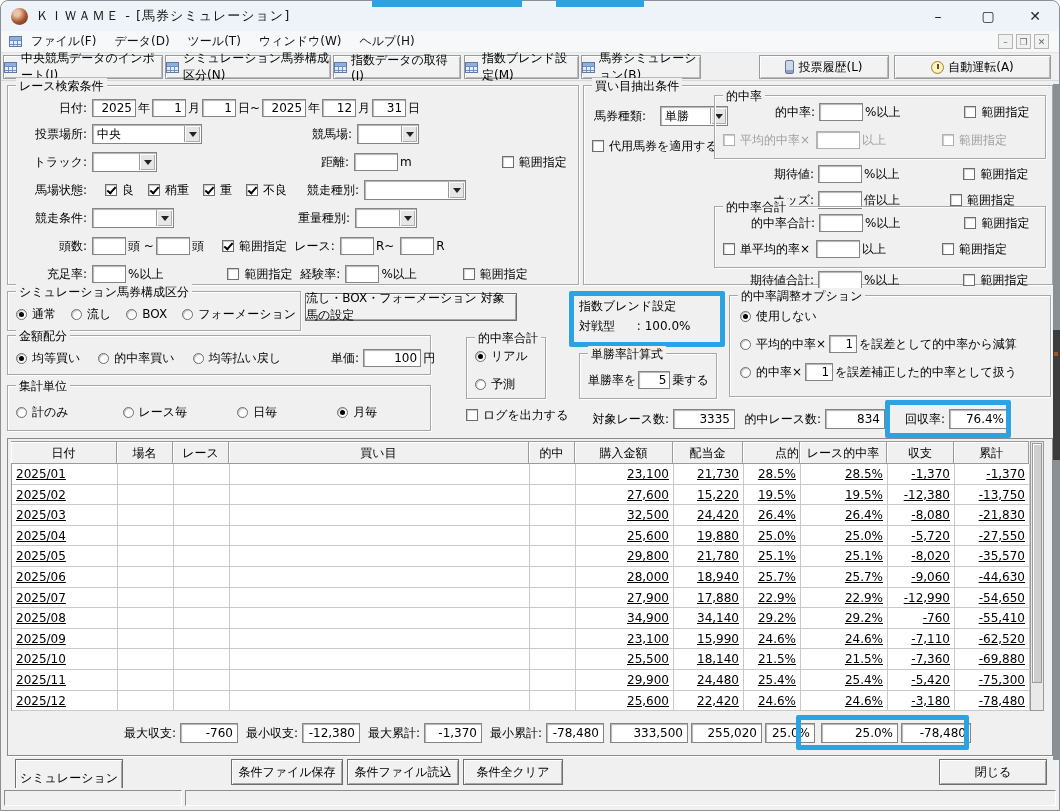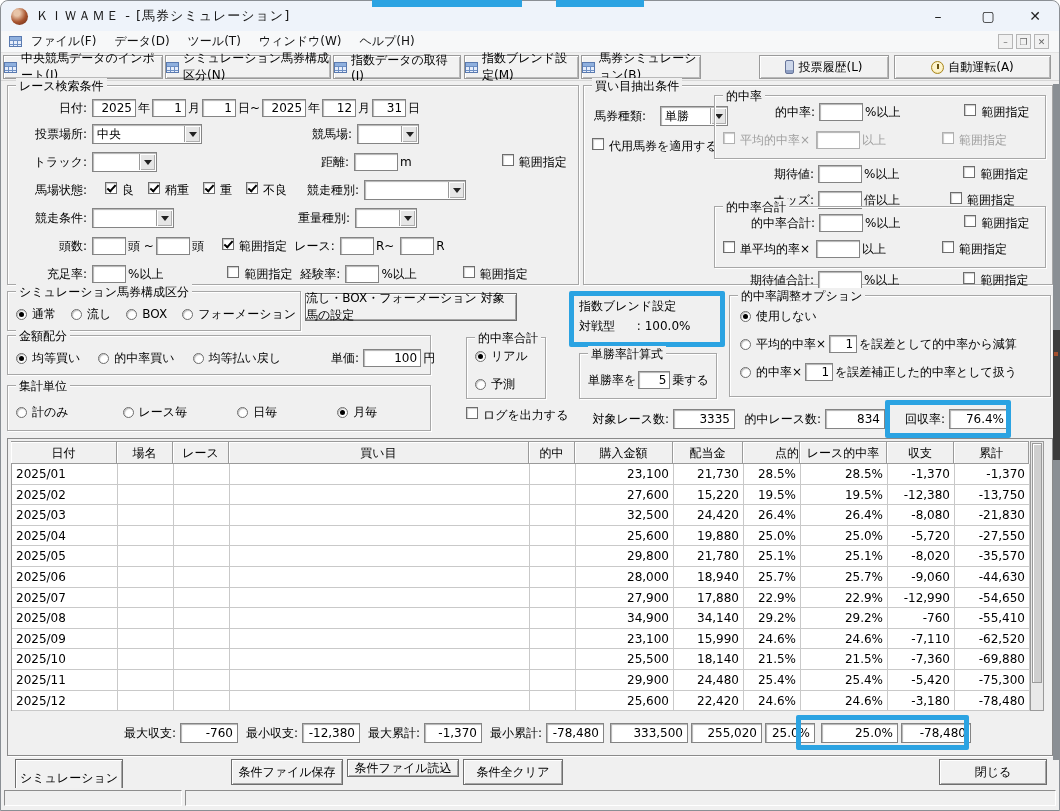--- a/index.html
+++ b/index.html
@@ -52,21 +52,21 @@
          height:18px; display:flex; align-items:center; justify-content:flex-end;
          padding:0 3px; flex:none; }
   .disp { background:#fff; border:1px solid #848484; box-shadow:inset 1px 1px 1px rgba(0,0,0,.30);
           height:20px; display:flex; align-items:center; justify-content:flex-end; padding:0 4px; flex:none; }
   .combo { background:#fff; border:1px solid #848484; box-shadow:inset 1px 1px 1px rgba(0,0,0,.30);
            height:20px; display:flex; align-items:center; flex:none; position:relative; padding-left:4px; }
   .carr { position:absolute; right:1px; top:1px; bottom:1px; width:16px; background:#e6e6e6;
           border-left:1px solid #9a9a9a; box-shadow:inset 1px 1px 0 #fff, inset -1px -1px 0 #aeaeae;
           display:flex; align-items:center; justify-content:center; }
   .carr i { width:0; height:0; border:4px solid transparent; border-top:5px solid #222; margin-top:4px; }
-  .cb { display:inline-flex; align-items:flex-start; gap:5px; flex:none; }
+  .cb { display:inline-flex; align-items:center; gap:5px; flex:none; }
   .cbx { width:12px; height:12px; background:#fff; border:1px solid #6d6d6d;
          box-shadow:inset 1px 1px 1px rgba(0,0,0,.22); position:relative; flex:none; }
   .cb[data-checked="true"] .cbx::after { content:""; position:absolute; left:1px; top:2px; width:7px;
          height:3px; border-left:2px solid #000; border-bottom:2px solid #000; transform:rotate(-48deg); }
   .cb.dis { color:#9f9f9f; } .cb.dis .cbx { border-color:#b0b0b0; }
   .rd { display:inline-flex; align-items:center; gap:5px; flex:none; }
   .rdot { width:11px; height:11px; border-radius:50%; background:#fff; border:1px solid #6d6d6d;
           box-shadow:inset 1px 1px 1px rgba(0,0,0,.25); display:flex; align-items:center; justify-content:center; flex:none; }
   .rd[data-checked="true"] .rdot::after { content:""; width:5px; height:5px; background:#000; border-radius:50%; }
 
@@ -80,21 +80,21 @@
   .hl { position:absolute; border:5px solid #2ba3e2; border-radius:2px; pointer-events:none; }
 
   
   .gridpanel { position:absolute; left:6px; top:437px; width:1046px; height:318px;
                border:1px solid #8a8a8a; box-shadow:1px 1px 0 #fff; background:#f0f0f0; }
   .ghead { position:absolute; left:3px; top:2px; display:flex; }
   .gh { background:#f0f0f0; border-right:1px solid #9a9a9a; border-bottom:1px solid #9a9a9a;
         border-top:1px solid #9a9a9a; box-shadow:inset 1px 1px 0 #fff; text-align:center;
         font-size:12px; height:23px; line-height:22px; flex:none; overflow:hidden; }
   .gbody { position:absolute; left:3px; top:25px; background:#fff; border-left:1px solid #9a9a9a; }
-  .gr { display:flex; }
+  .gr { display:flex;text-decoration:underline; }
   .gc { border-right:1px solid #c9c9c9; border-bottom:1px solid #c9c9c9; font-size:12px;
         height:20.6px; line-height:20px; padding:0 4px; flex:none; overflow:hidden; }
   .gc.num { text-align:right; }
   .vsb { position:absolute; top:2px; width:14px; height:270px; background:#e9e9e9;
          border:1px solid #9a9a9a; }
   .vsbthumb { position:absolute; left:1px; top:1px; width:10px; height:240px; background:#cfcfcf;
               border:1px solid #9a9a9a; box-shadow:inset 1px 1px 0 #fff; }
 
   .statusbar { position:absolute; left:0; top:787px; width:100%; height:20px; background:#f0f0f0; }
   .spanel { position:absolute; top:2px; height:16px; background:#f0f0f0;
@@ -719,21 +719,21 @@
         <span class="disp" style="width:71px;margin-left:3px">255,020</span>
         <span class="disp" style="width:50px;margin-left:3px">25.0%</span>
         <span class="disp" style="width:77px;margin-left:6px">25.0%</span>
         <span class="disp" style="width:70px;margin-left:3px">-78,480</span>
       </div>
     </div>
     <div class="hl" style="left:795px;top:714px;width:173px;height:35px"></div>
 
     <div class="btn3d" style="left:14px;top:758px;width:108px;height:38px">シミュレーション</div>
     <div class="btn3d" style="left:230px;top:758px;width:112px;height:26px">条件ファイル保存</div>
-    <div class="btn3d" style="left:346px;top:758px;width:112px;height:18px">条件ファイル読込</div>
+    <div class="btn3d" style="left:346px;top:758px;width:112px;height:26px">条件ファイル読込</div>
     <div class="btn3d" style="left:462px;top:758px;width:100px;height:26px">条件全クリア</div>
     <div class="btn3d" style="left:938px;top:758px;width:108px;height:26px">閉じる</div>
 
     <div class="statusbar">
       <div class="spanel" style="left:3px;width:178px"></div>
       <div class="spanel" style="left:184px;width:871px"></div>
     </div>
   </div>
 
   <div class="topfrag" style="left:372px;width:150px"></div>

